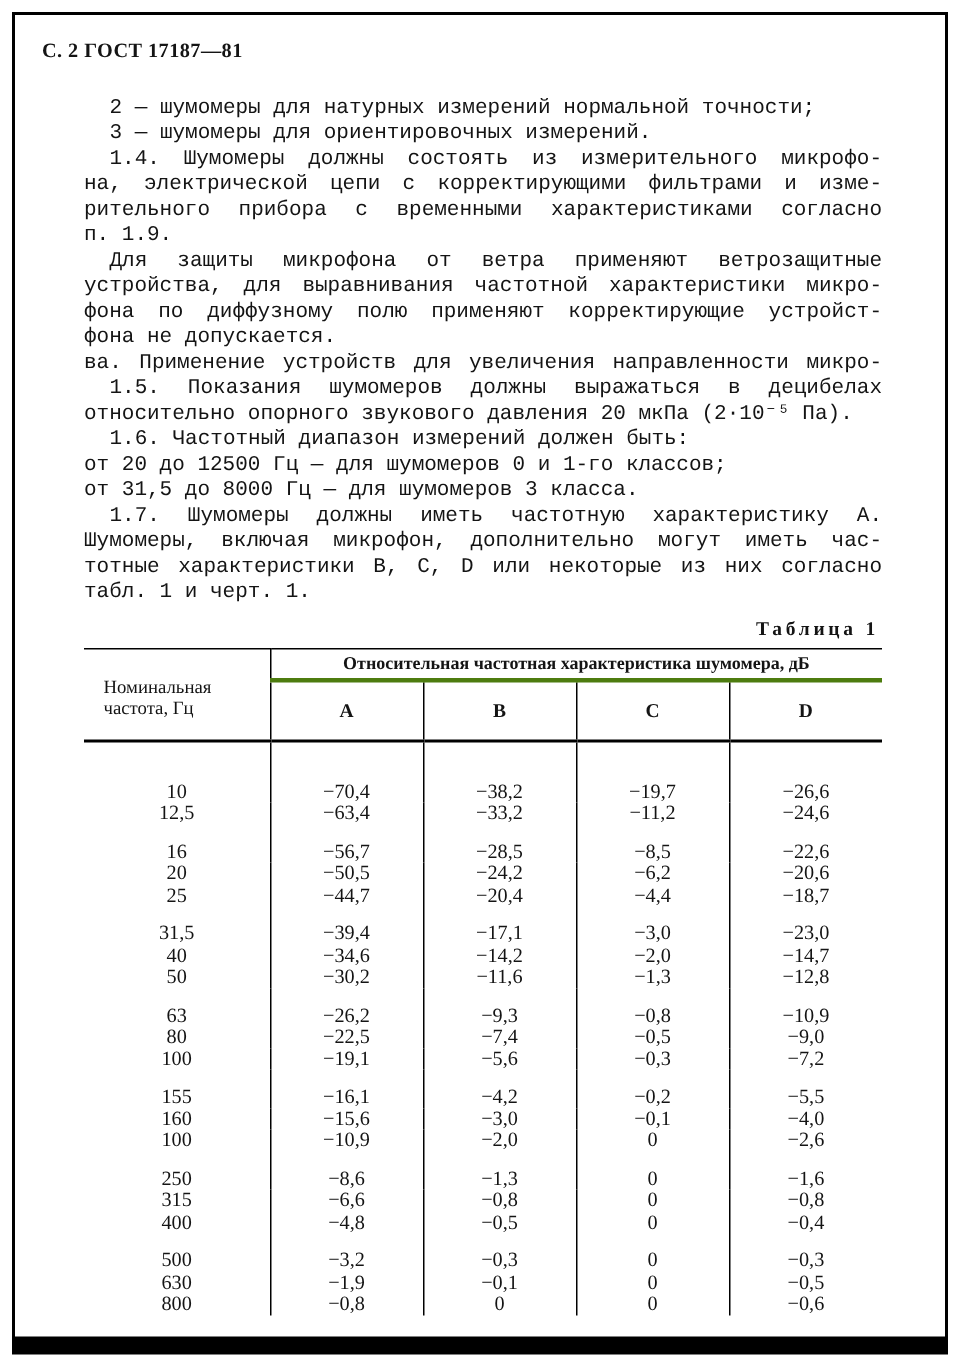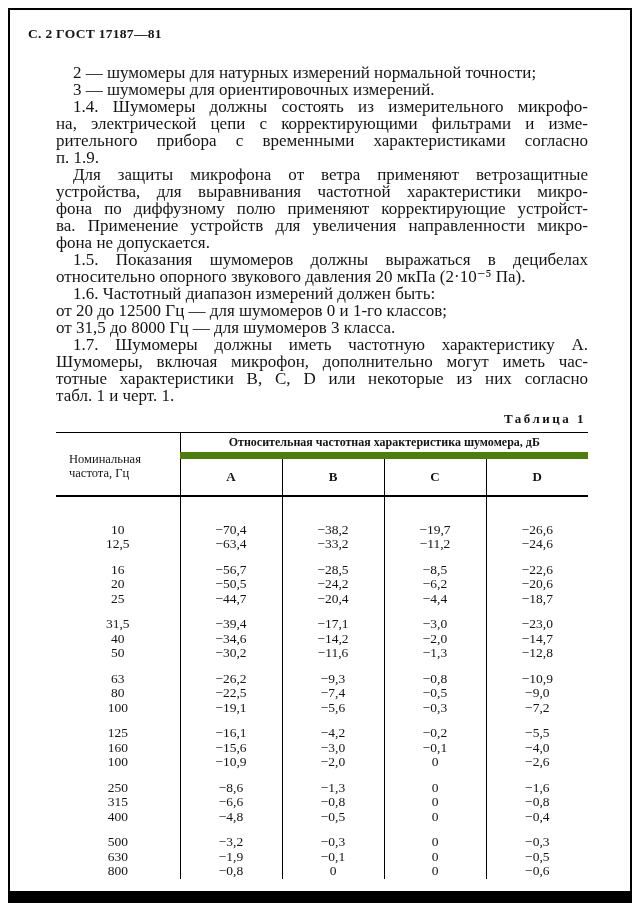--- a/index.html
+++ b/index.html
@@ -19,22 +19,23 @@
   .doc-header{
     margin:16px 0 0 18px;
     font-weight:bold;
     font-size:13.5px;
     letter-spacing:.3px;
     white-space:pre;
   }
   .textblock{
     margin:22px 42px 0 46px;
     width:532px;
-    font-size:17px;
+    font-size:14px;
     line-height:17px;
+    font-family:Liberation Mono, monospace;
   }
   .line{
     text-align:justify;
     text-align-last:justify;
   }
   .line.last{ text-align-last:left; }
   .line.indent{ text-indent:17px; }
   .table-caption{
     margin:7px 44px 5px 0;
     text-align:right;
@@ -58,21 +59,21 @@
     border-bottom:2px solid #000;
     font-weight:normal;
     font-size:12.5px;
     line-height:14px;
     text-align:left;
     vertical-align:middle;
     padding:4px 6px 0 13px;
   }
   th.span-head{
     border-top:1px solid #000;
-    border-bottom:7px solid #4d7c0f;
+    border-bottom:3px solid #4d7c0f;
     font-size:12px;
     text-align:center;
     height:18px;
     padding:2px 0;
   }
   th.col-letter{
     border-bottom:2px solid #000;
     border-left:1px solid #000;
     font-size:13px;
     text-align:center;
@@ -99,22 +100,22 @@
   <div class="textblock">
       <div class="line last indent">2 — шумомеры для натурных измерений нормальной точности;</div>
       <div class="line last indent">3 — шумомеры для ориентировочных измерений.</div>
       <div class="line indent">1.4. Шумомеры должны состоять из измерительного микрофо-</div>
       <div class="line">на, электрической цепи с корректирующими фильтрами и изме-</div>
       <div class="line">рительного прибора с временными характеристиками согласно</div>
       <div class="line last">п. 1.9.</div>
       <div class="line indent">Для защиты микрофона от ветра применяют ветрозащитные</div>
       <div class="line">устройства, для выравнивания частотной характеристики микро-</div>
       <div class="line">фона по диффузному полю применяют корректирующие устройст-</div>
+      <div class="line last">фона не допускается.</div>
       <div class="line">ва. Применение устройств для увеличения направленности микро-</div>
-      <div class="line last">фона не допускается.</div>
       <div class="line indent">1.5. Показания шумомеров должны выражаться в децибелах</div>
       <div class="line last">относительно опорного звукового давления 20 мкПа (2·10⁻⁵ Па).</div>
       <div class="line last indent">1.6. Частотный диапазон измерений должен быть:</div>
       <div class="line last">от 20 до 12500 Гц — для шумомеров 0 и 1-го классов;</div>
       <div class="line last">от 31,5 до 8000 Гц — для шумомеров 3 класса.</div>
       <div class="line indent">1.7. Шумомеры должны иметь частотную характеристику А.</div>
       <div class="line">Шумомеры, включая микрофон, дополнительно могут иметь час-</div>
       <div class="line">тотные характеристики В, С, D или некоторые из них согласно</div>
       <div class="line last">табл. 1 и черт. 1.</div>
     </div>
@@ -213,21 +214,21 @@
           <td>−9,0</td>
         </tr>
         <tr>
           <td>100</td>
           <td>−19,1</td>
           <td>−5,6</td>
           <td>−0,3</td>
           <td>−7,2</td>
         </tr>
         <tr class="group-start">
-          <td>125</td>
+          <td>155</td>
           <td>−16,1</td>
           <td>−4,2</td>
           <td>−0,2</td>
           <td>−5,5</td>
         </tr>
         <tr>
           <td>160</td>
           <td>−15,6</td>
           <td>−3,0</td>
           <td>−0,1</td>

